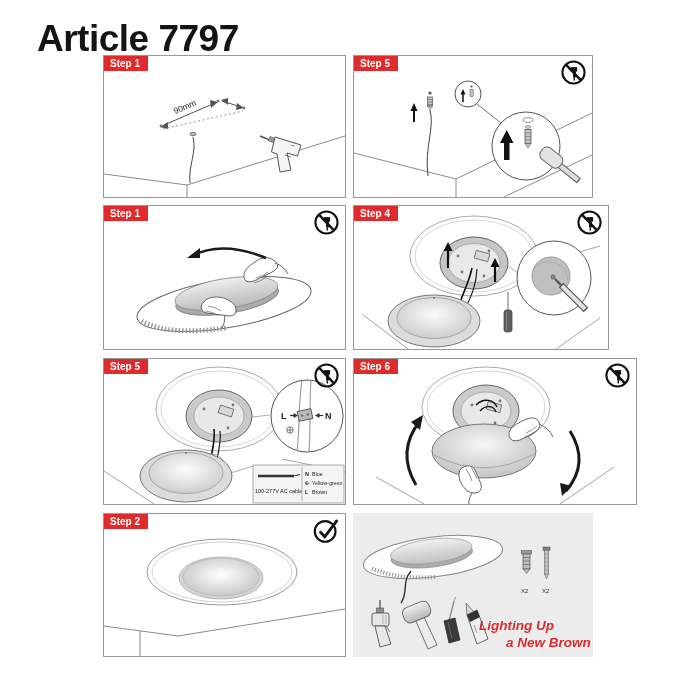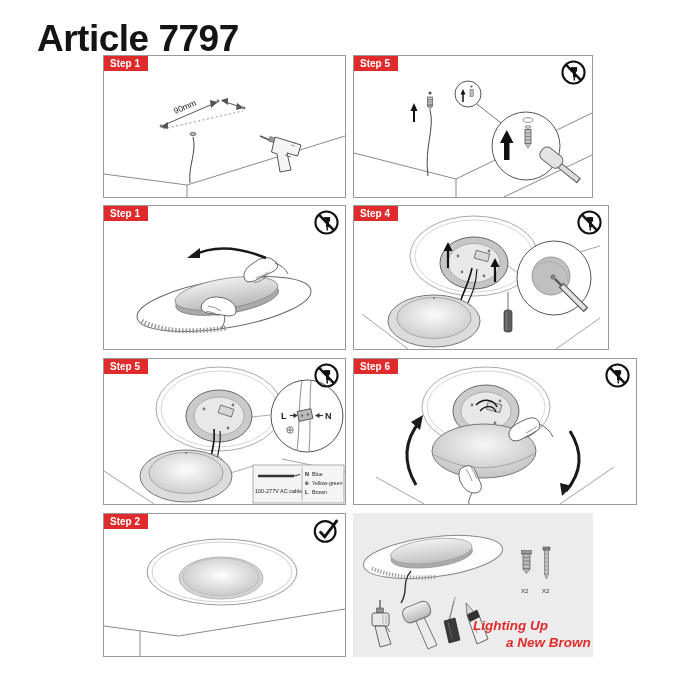--- a/index.html
+++ b/index.html
@@ -24,21 +24,21 @@
     background:var(--accent-red,#df2b2b);color:#fff;
     font-size:10px;font-weight:bold;line-height:13px;
     padding:1px 8px 1px 6px;
   }
   .badge{position:absolute;top:3px;right:5px;width:27px;height:27px;z-index:3;}
   .art{position:absolute;left:0;top:0;width:100%;height:100%;}
   .tagline{
     position:absolute;z-index:3;color:var(--accent-red,#df2b2b);
     font-weight:bold;font-style:italic;font-size:13.5px;white-space:nowrap;
   }
-  .tagline.l1{left:120px;top:105px;text-align:center;}
+  .tagline.l1{left:126px;top:105px;text-align:center;}
   .tagline.l2{left:153px;top:122px;}
   svg text{font-family:"Liberation Sans", sans-serif;}
 </style>
 </head>
 <body>
 
 <div class="page">
 
   <h1 class="title">Article 7797</h1>
 

